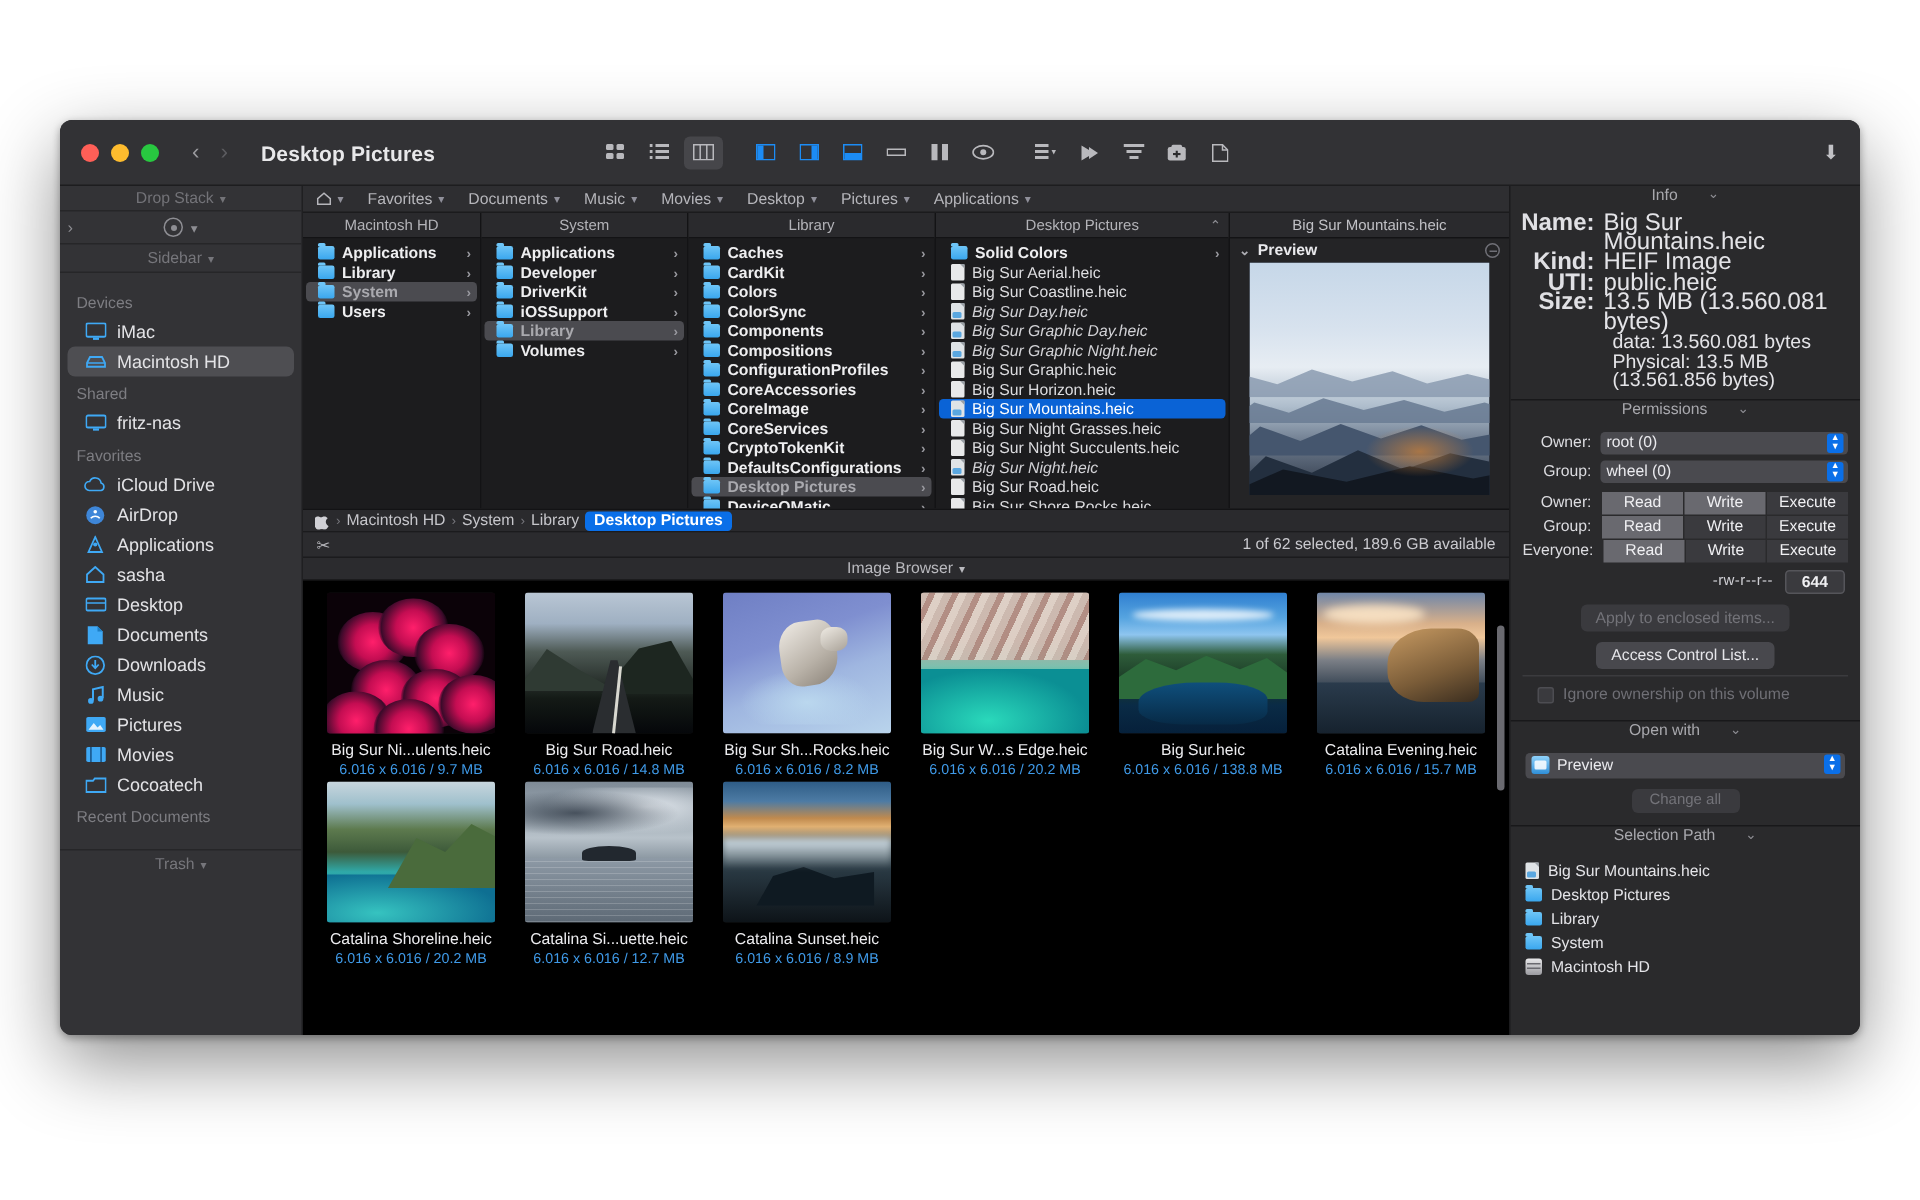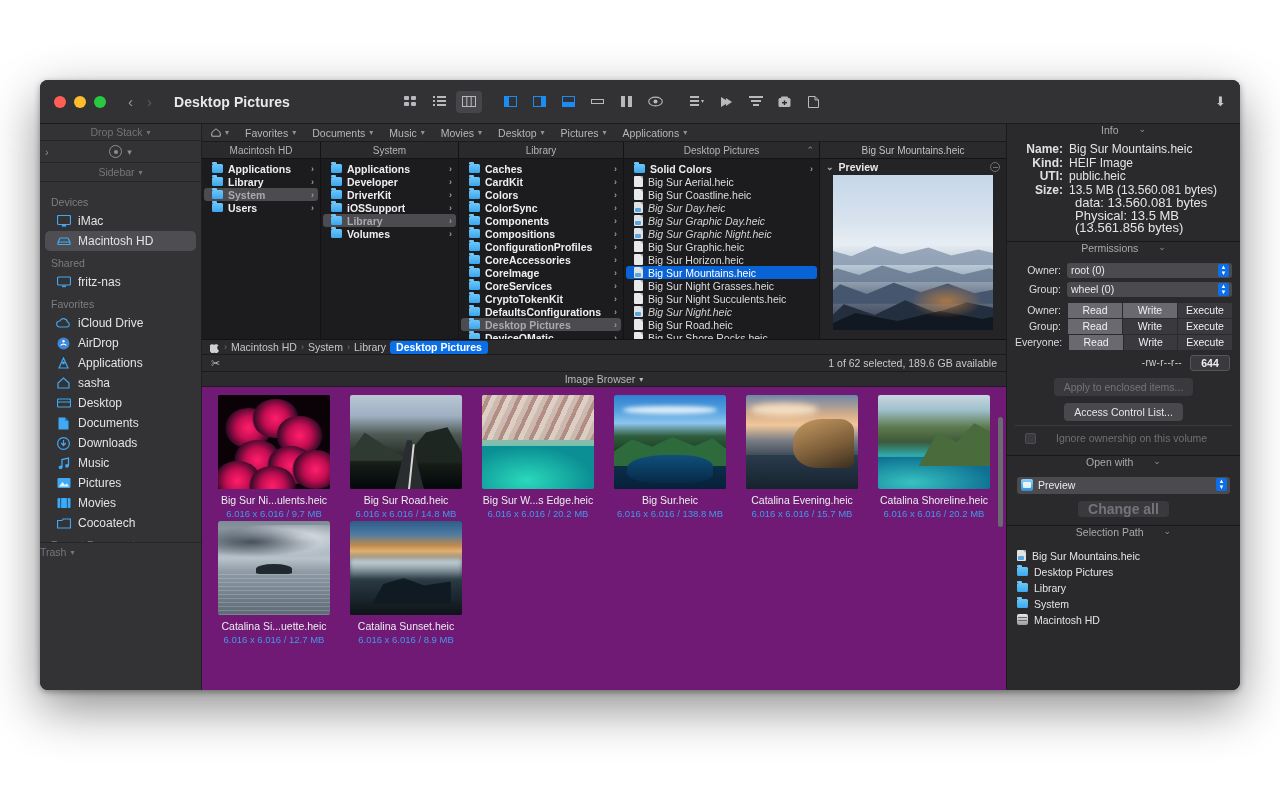--- a/index.html
+++ b/index.html
@@ -92,21 +92,21 @@
   .sbgroup { font-size: 10.5px; color: #7d7d82; padding: 6px 0 3px 11px; font-weight: normal; }
   .sbitem {
     height: 20px; display: flex; align-items: center; gap: 7px;
     padding: 0 8px 0 11px; font-size: 12px; color: #e3e3e6; border-radius: 5px;
     margin: 0 5px;
   }
   .sbitem.sel { background: #4e4e52; }
   .sbicon { width: 15px; height: 15px; display: flex; align-items: center; justify-content: center; flex: 0 0 15px; }
   .sbicon svg { display: block; }
 
-  .trashpane { border-top: 1px solid #262628; height: 148px; display: flex; flex-direction: row; }
+  .trashpane { border-top: 1px solid #262628; height: 124px; display: flex; flex-direction: column; }
   .trashhdr { height: 18px; display: flex; align-items: center; justify-content: center; font-size: 10.5px; color: #76767b; }
   .trashbody { flex: 1; display: flex; align-items: center; justify-content: center; position: relative; }
   .trashcan { position: relative; width: 48px; height: 56px; }
   .tcan {
     position: absolute; left: 4px; top: 10px; width: 40px; height: 44px;
     background: linear-gradient(180deg,#f2f2f2 0%, #dedede 45%, #c8c8c8 100%);
     border-radius: 3px 3px 7px 7px;
     clip-path: polygon(0 0, 100% 0, 88% 100%, 12% 100%);
     opacity: .93;
   }
@@ -213,21 +213,21 @@
   .statusbar .cut { color: #b7b7bc; font-size: 11px; }
   .statusbar .st { margin-left: auto; }
 
   .bbhdr {
     height: 15px; flex: 0 0 15px; background: #2b2b2e;
     display: flex; align-items: center; justify-content: center;
     font-size: 10.5px; color: #b9b9be; border-bottom: 1px solid #1b1b1d;
   }
 
   
-  .browser { flex: 1; background: #701a75; position: relative; overflow: hidden; padding: 8px 0 0 0; }
+  .browser { flex: 1; background: #000000; position: relative; overflow: hidden; padding: 8px 0 0 0; }
   .grid { display: grid; grid-template-columns: repeat(6, 1fr); gap: 2px 0; padding: 0 6px; }
   .cell { display: flex; flex-direction: column; align-items: center; }
   .thumb { width: 112px; height: 94px; border-radius: 2px; overflow: hidden; position: relative; background:#111; }
   .cname { font-size: 10.5px; color: #ececef; margin-top: 5px; white-space: nowrap; }
   .cmeta { font-size: 9.5px; color: #3f9ae8; margin-top: 2px; white-space: nowrap; }
   .vscroll { position: absolute; right: 3px; top: 30px; width: 5px; height: 110px; background: #6a6a70; border-radius: 3px; }
 
   
   .art { position:absolute; inset:0; }
   .a-succ { background:#0b0208; }
@@ -305,21 +305,21 @@
     width: 234px; flex: 0 0 234px; background: #2a2a2c;
     border-left: 1px solid #1b1b1d; display: flex; flex-direction: column;
     overflow: hidden;
   }
   .sechdr {
     height: 17px; flex: 0 0 17px; display: flex; justify-content: center;
     font-size: 10.5px; color: #a8a8ad; gap: 20px;
   }
   .sechdr .car { font-size: 9px; color: #8e8e94; }
   .infoblock { padding: 2px 10px 6px 6px; }
-  .irow { display: flex; font-size: 12px; line-height: 12.5px; margin-bottom: 1px; }
+  .irow { display: flex; font-size: 16px; line-height: 12.5px; margin-bottom: 1px; }
   .ilab { flex: 0 0 56px; text-align: right; font-weight: bold; color: #e0e0e4; padding-right: 6px; }
   .ival { color: #e4e4e8; }
   .icont { padding-left: 62px; font-size: 13px; line-height: 12.5px; color: #e4e4e8; }
   .divider { height: 1px; background: #3b3b3e; margin: 4px 0 0 0; }
   .darkdiv { height: 1px; background: #18181a; }
 
   .permbody { padding: 4px 8px 6px 8px; }
   .prow { display: flex; align-items: center; margin-bottom: 4px; }
   .plab { flex: 0 0 52px; text-align: right; padding-right: 6px; font-size: 10.5px; color: #dcdce0; }
   .psel {
@@ -347,22 +347,22 @@
     width: 40px; height: 16px; background: #3a3a3e; border: 1px solid #55555a; border-radius: 3px;
     display: flex; align-items: center; justify-content: center; font-size: 10.5px; color: #f0f0f3; font-weight: bold;
   }
   .btnrow { display: flex; justify-content: center; margin-top: 7px; }
   .btn {
     height: 18px; min-width: 112px; background: #48484d; border-radius: 4px;
     display: flex; align-items: center; justify-content: center;
     font-size: 10.5px; color: #e6e6ea; padding: 0 10px;
   }
   .btn.dis { background: #3a3a3e; color: #737379; }
-  .btn.sm { min-width: 72px; height: 16px; font-size: 14px; font-weight: bold; }
-  .chkrow { display: flex; align-items: flex-end; gap: 20px; padding: 6px 0 5px 10px; }
+  .btn.sm { min-width: 72px; height: 16px; font-size: 10px; }
+  .chkrow { display: flex; align-items: flex-end; gap: 6px; padding: 6px 0 5px 10px; }
   .chk { width: 11px; height: 11px; border-radius: 2px; background: #3a3a3e; border: 1px solid #4d4d52; }
   .chklab { font-size: 10.5px; color: #6f6f75; }
 
   .openwith { padding: 4px 10px 8px 10px; }
   .appsel {
     height: 17px; background: #4a4a4f; border-radius: 3px; display: flex; align-items: center;
     gap: 5px; padding: 0 4px; position: relative; width: 100%;
   }
   .appico { width: 12px; height: 12px; border-radius: 2px; background: linear-gradient(180deg,#8fd2fb,#2f8fd8); position:relative; }
   .appico:after { content:""; position:absolute; left:2px; top:3px; width:8px; height:6px; background:#fff; border-radius:1px; opacity:.85; }
@@ -996,20 +996,31 @@
                     <div class="h2"></div>
                     <div class="rd"></div>
                     <div class="ln"></div>
                   </div>
                 </div>
             <div class="cname">Big Sur Road.heic</div>
             <div class="cmeta">6.016 x 6.016 / 14.8 MB</div>
           </div>
           <div class="cell">
             <div class="thumb">
+                  <div class="art a-rocks">
+                    <div class="mist"></div>
+                    <div class="rk"></div>
+                    <div class="rk2"></div>
+                  </div>
+                </div>
+            <div class="cname">Big Sur Sh...Rocks.heic</div>
+            <div class="cmeta">6.016 x 6.016 / 8.2 MB</div>
+          </div>
+          <div class="cell">
+            <div class="thumb">
                   <div class="art a-water">
                     <div class="cr"></div>
                     <div class="tq"></div>
                   </div>
                 </div>
             <div class="cname">Big Sur W...s Edge.heic</div>
             <div class="cmeta">6.016 x 6.016 / 20.2 MB</div>
           </div>
           <div class="cell">
             <div class="thumb">

